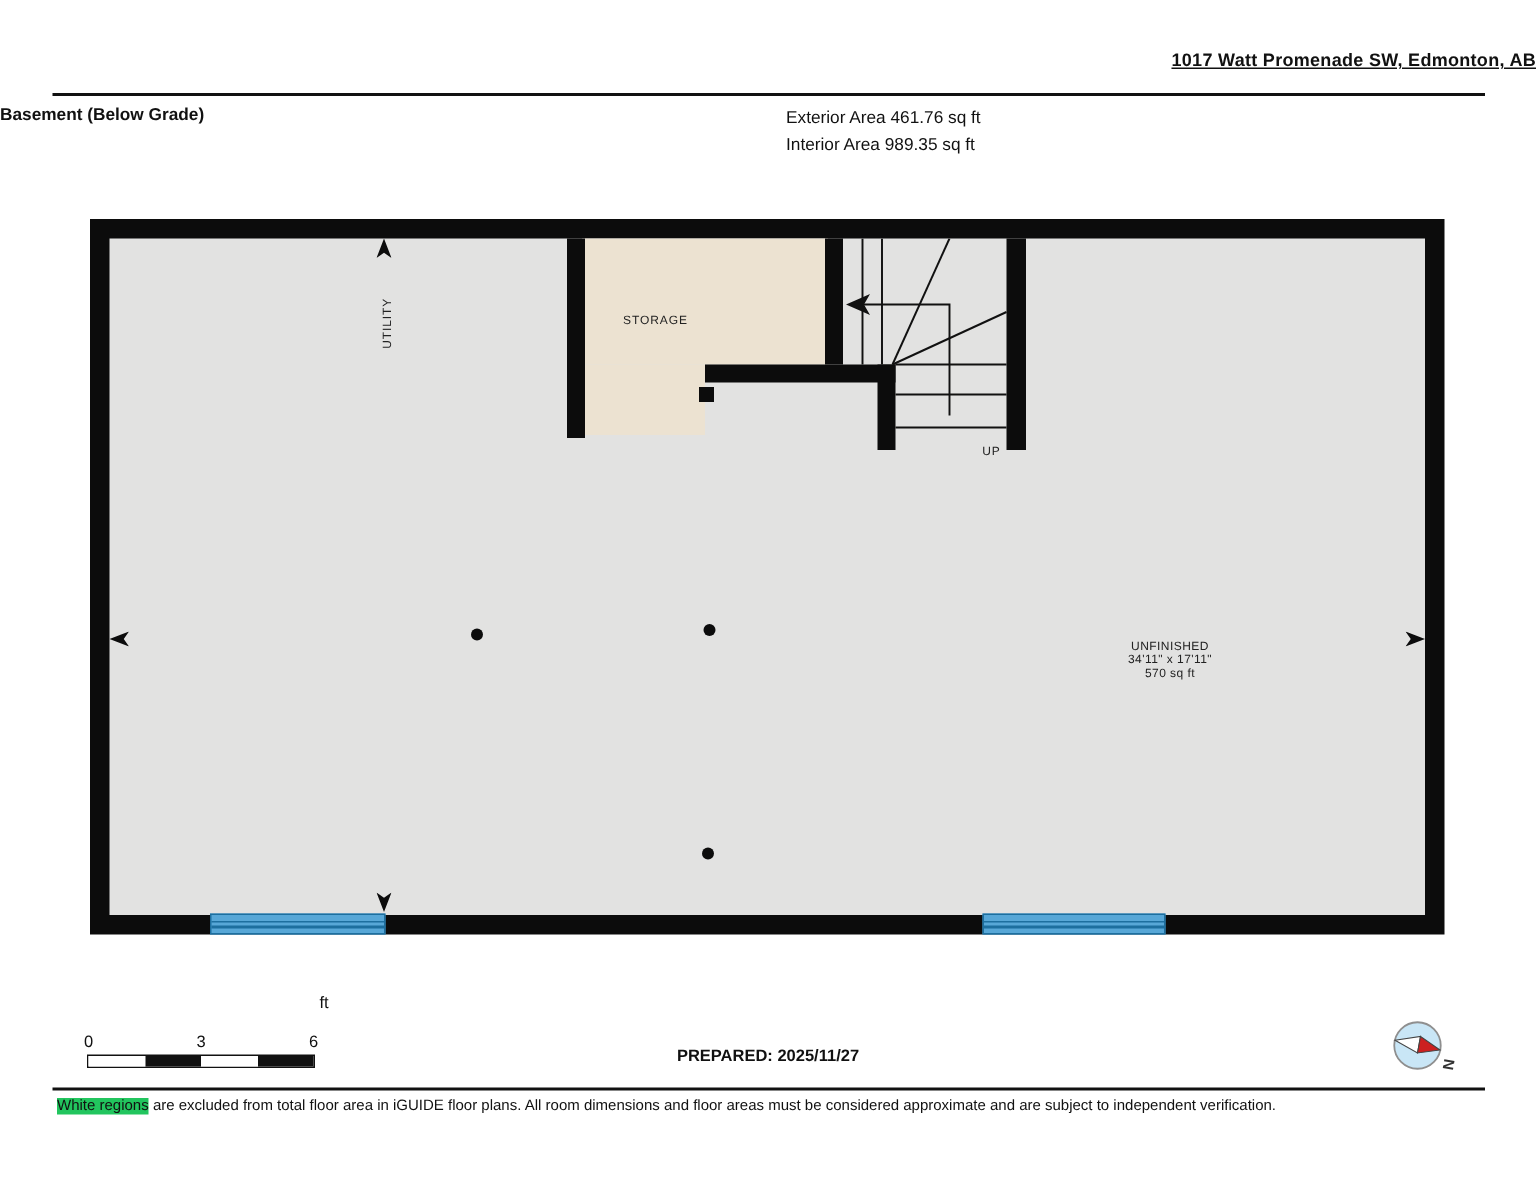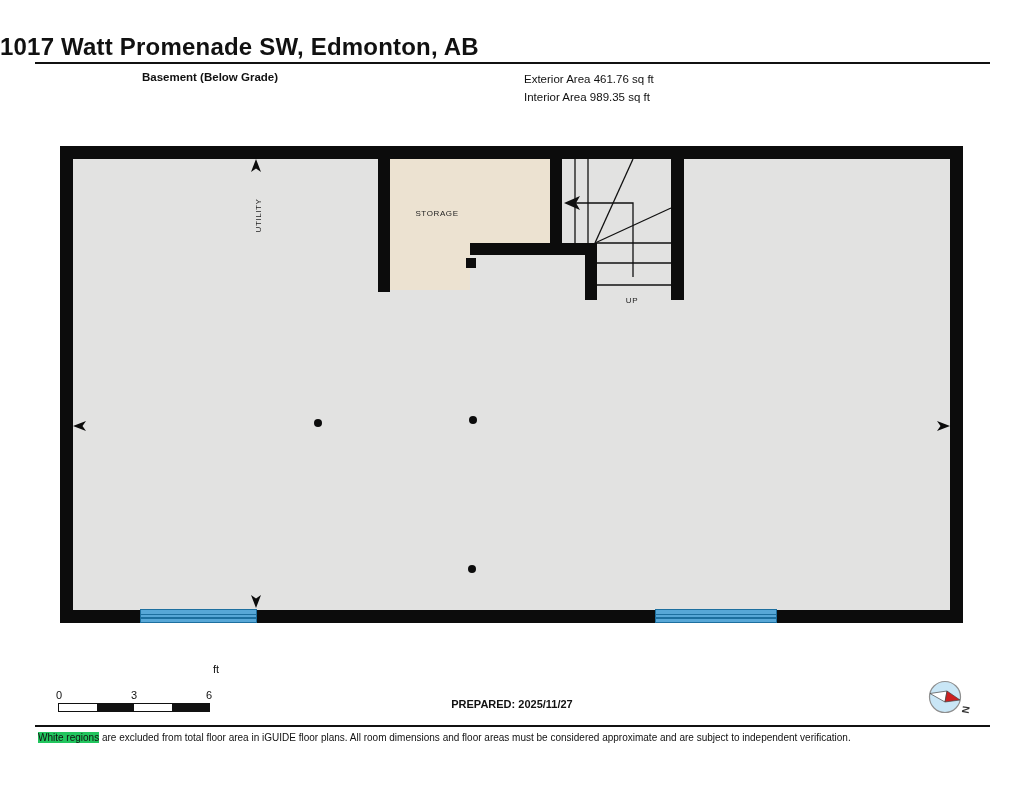--- a/index.html
+++ b/index.html
@@ -1,22 +1,22 @@
 <!DOCTYPE html>
 <html><head>
 <meta charset="utf-8">
 <style>
   html,body{margin:0;padding:0;background:#fff;}
   body{width:1024px;height:791px;position:relative;font-family:"Liberation Sans",sans-serif;color:#111;overflow:hidden;}
   .abs{position:absolute;}
 
   
-  .title{top:33px;left:0;width:100%;text-align:left;font-size:24px;font-weight:700;letter-spacing:.2px;}
+  .title{top:33px;left:0;width:100%;text-align:right;font-size:12px;font-weight:700;letter-spacing:.2px;text-decoration:underline;}
   .title-rule{left:35px;top:62px;width:955px;height:2px;background:#111;}
-  .floor-label{left:0;top:71px;width:420px;text-align:center;font-size:11.5px;font-weight:700;}
+  .floor-label{left:0;top:71px;width:420px;text-align:left;font-size:11.5px;font-weight:700;}
   .area-block{left:524px;top:71px;font-size:11.5px;line-height:17.5px;white-space:pre;}
 
   
   .plan{left:60px;top:146px;width:1024px;height:477px;}
   .walls{left:0;top:0;width:903px;height:477px;background:#0c0c0c;}
   .interior{left:13px;top:13px;width:877px;height:451px;background:#e2e2e1;}
   .beige{background:#ece2d1;}
   .wall{background:#0c0c0c;}
   .room-label{font-size:8px;letter-spacing:.6px;color:#222;text-align:center;}
   .unf{font-size:8px;line-height:9px;color:#222;text-align:center;letter-spacing:.3px;}
@@ -67,21 +67,26 @@
       <line x1="47" y1="84" x2="121" y2="84"></line>
       <line x1="47" y1="104" x2="121" y2="104"></line>
       <line x1="47" y1="126" x2="121" y2="126"></line>
       <polyline points="83,118 83,44 22,44"></polyline>
     </g>
     <polygon points="14,44 30,37 26,44 30,51" fill="#111"></polygon>
   </svg>
 
   <div class="abs room-label" style="left:178px;top:65px;width:40px;transform:rotate(-90deg);">UTILITY</div>
   <div class="abs room-label" style="left:297px;top:63px;width:160px;">STORAGE</div>
-  <div class="abs room-label" style="left:542px;top:150px;width:60px;text-align:center;">UP</div>
+  <div class="abs room-label" style="left:571px;top:150px;width:60px;text-align:center;">UP</div>
+  <div class="abs unf" style="left:630px;top:280px;width:180px;">
+    <span>UNFINISHED</span><br>
+    <span>34'11" x 17'11"</span><br>
+    <span>570 sq ft</span>
+  </div>
 
   <div class="abs dot" style="left:254px;top:273px;"></div>
   <div class="abs dot" style="left:409px;top:270px;"></div>
   <div class="abs dot" style="left:408px;top:419px;"></div>
 
   <svg class="abs" style="left:191px;top:13px;" width="10" height="13" viewBox="0 0 10 13">
       <polygon points="5,0 10,13 5,9.5 0,13" fill="#0c0c0c"></polygon>
     </svg>
   <svg class="abs" style="left:191px;top:449px;" width="10" height="13" viewBox="0 0 10 13">
       <polygon points="5,13 10,0 5,3.5 0,0" fill="#0c0c0c"></polygon>

